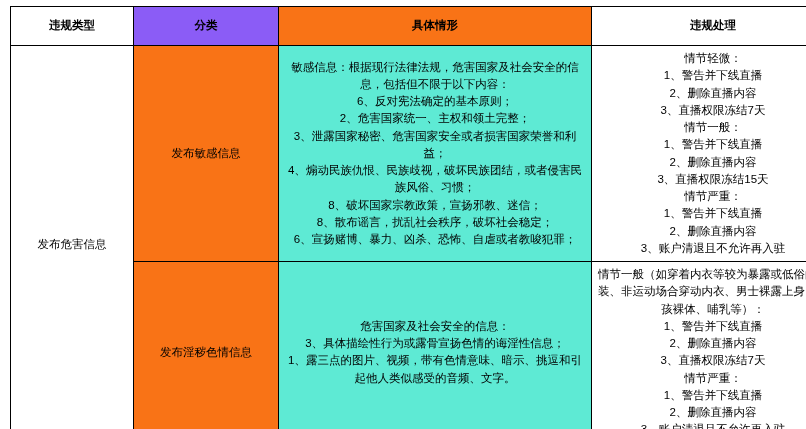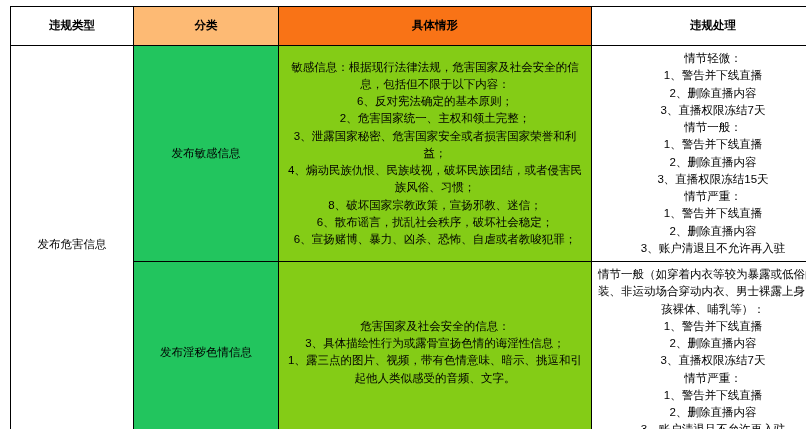--- a/index.html
+++ b/index.html
@@ -29,36 +29,36 @@
     text-align: center;
   }
   thead th {
     font-weight: bold;
     text-align: center;
     font-size: 12.5px;
     height: 30px;
     padding: 5px 4px;
   }
   th.col-type { background: #ffffff; width: 110px; }
-  th.col-class { background: #fdba74; width: 132px; }
+  th.col-class { background: #8b5cf6; width: 132px; }
   th.col-detail { background: #f97316; width: 300px; }
   th.col-action { background: #ffffff; width: 230px; }
 
   td.cell-type {
     text-align: center;
     background: #ffffff;
     width: 110px;
   }
   td.cell-class {
     text-align: center;
-    background: #22c55e;
+    background: #f97316;
     width: 132px;
   }
   td.cell-detail {
-    background: #84cc16;
+    background: #5eead4;
     text-align: left;
     vertical-align: top;
     width: 300px;
   }
   td.cell-action {
     background: #ffffff;
     text-align: left;
     vertical-align: top;
     width: 230px;
   }
@@ -84,21 +84,21 @@
       <td class="cell-type" rowspan="2">发布危害信息</td>
       <td class="cell-class">发布敏感信息</td>
       <td class="cell-detail">
         <div class="block">
             <div class="line para">敏感信息：根据现行法律法规，危害国家及社会安全的信息，包括但不限于以下内容：</div>
             <div class="line para">6、反对宪法确定的基本原则；</div>
             <div class="line para">2、危害国家统一、主权和领土完整；</div>
             <div class="line para">3、泄露国家秘密、危害国家安全或者损害国家荣誉和利益；</div>
             <div class="line para">4、煽动民族仇恨、民族歧视，破坏民族团结，或者侵害民族风俗、习惯；</div>
             <div class="line para">8、破坏国家宗教政策，宣扬邪教、迷信；</div>
-            <div class="line para">6、散布谣言，扰乱社会秩序，破坏社会稳定；</div>
+            <div class="line para">8、散布谣言，扰乱社会秩序，破坏社会稳定；</div>
             <div class="line para">6、宣扬赌博、暴力、凶杀、恐怖、自虐或者教唆犯罪；</div>
           </div>
       </td>
       <td class="cell-action">
         <div class="block">
             <div class="line group-head">情节轻微：</div>
             <div class="line">1、警告并下线直播</div>
             <div class="line">2、删除直播内容</div>
             <div class="line">3、直播权限冻结7天</div>
             <div class="line group-head">情节一般：</div>

